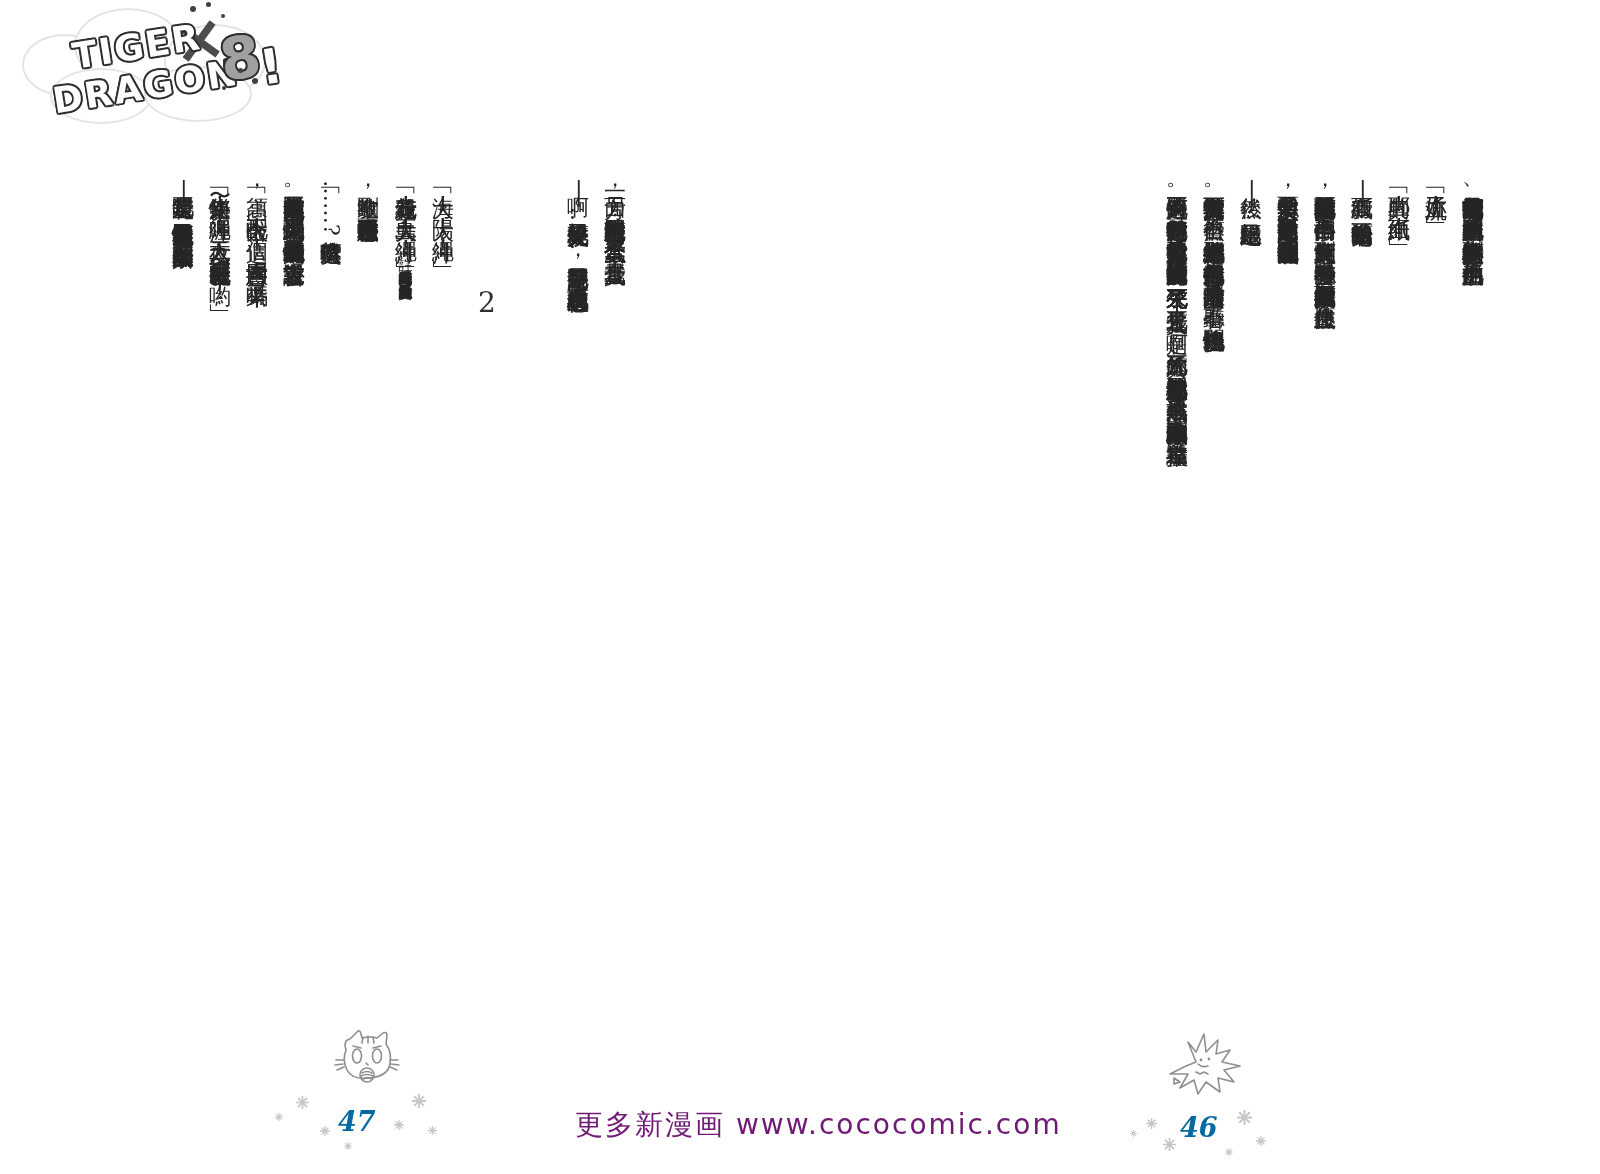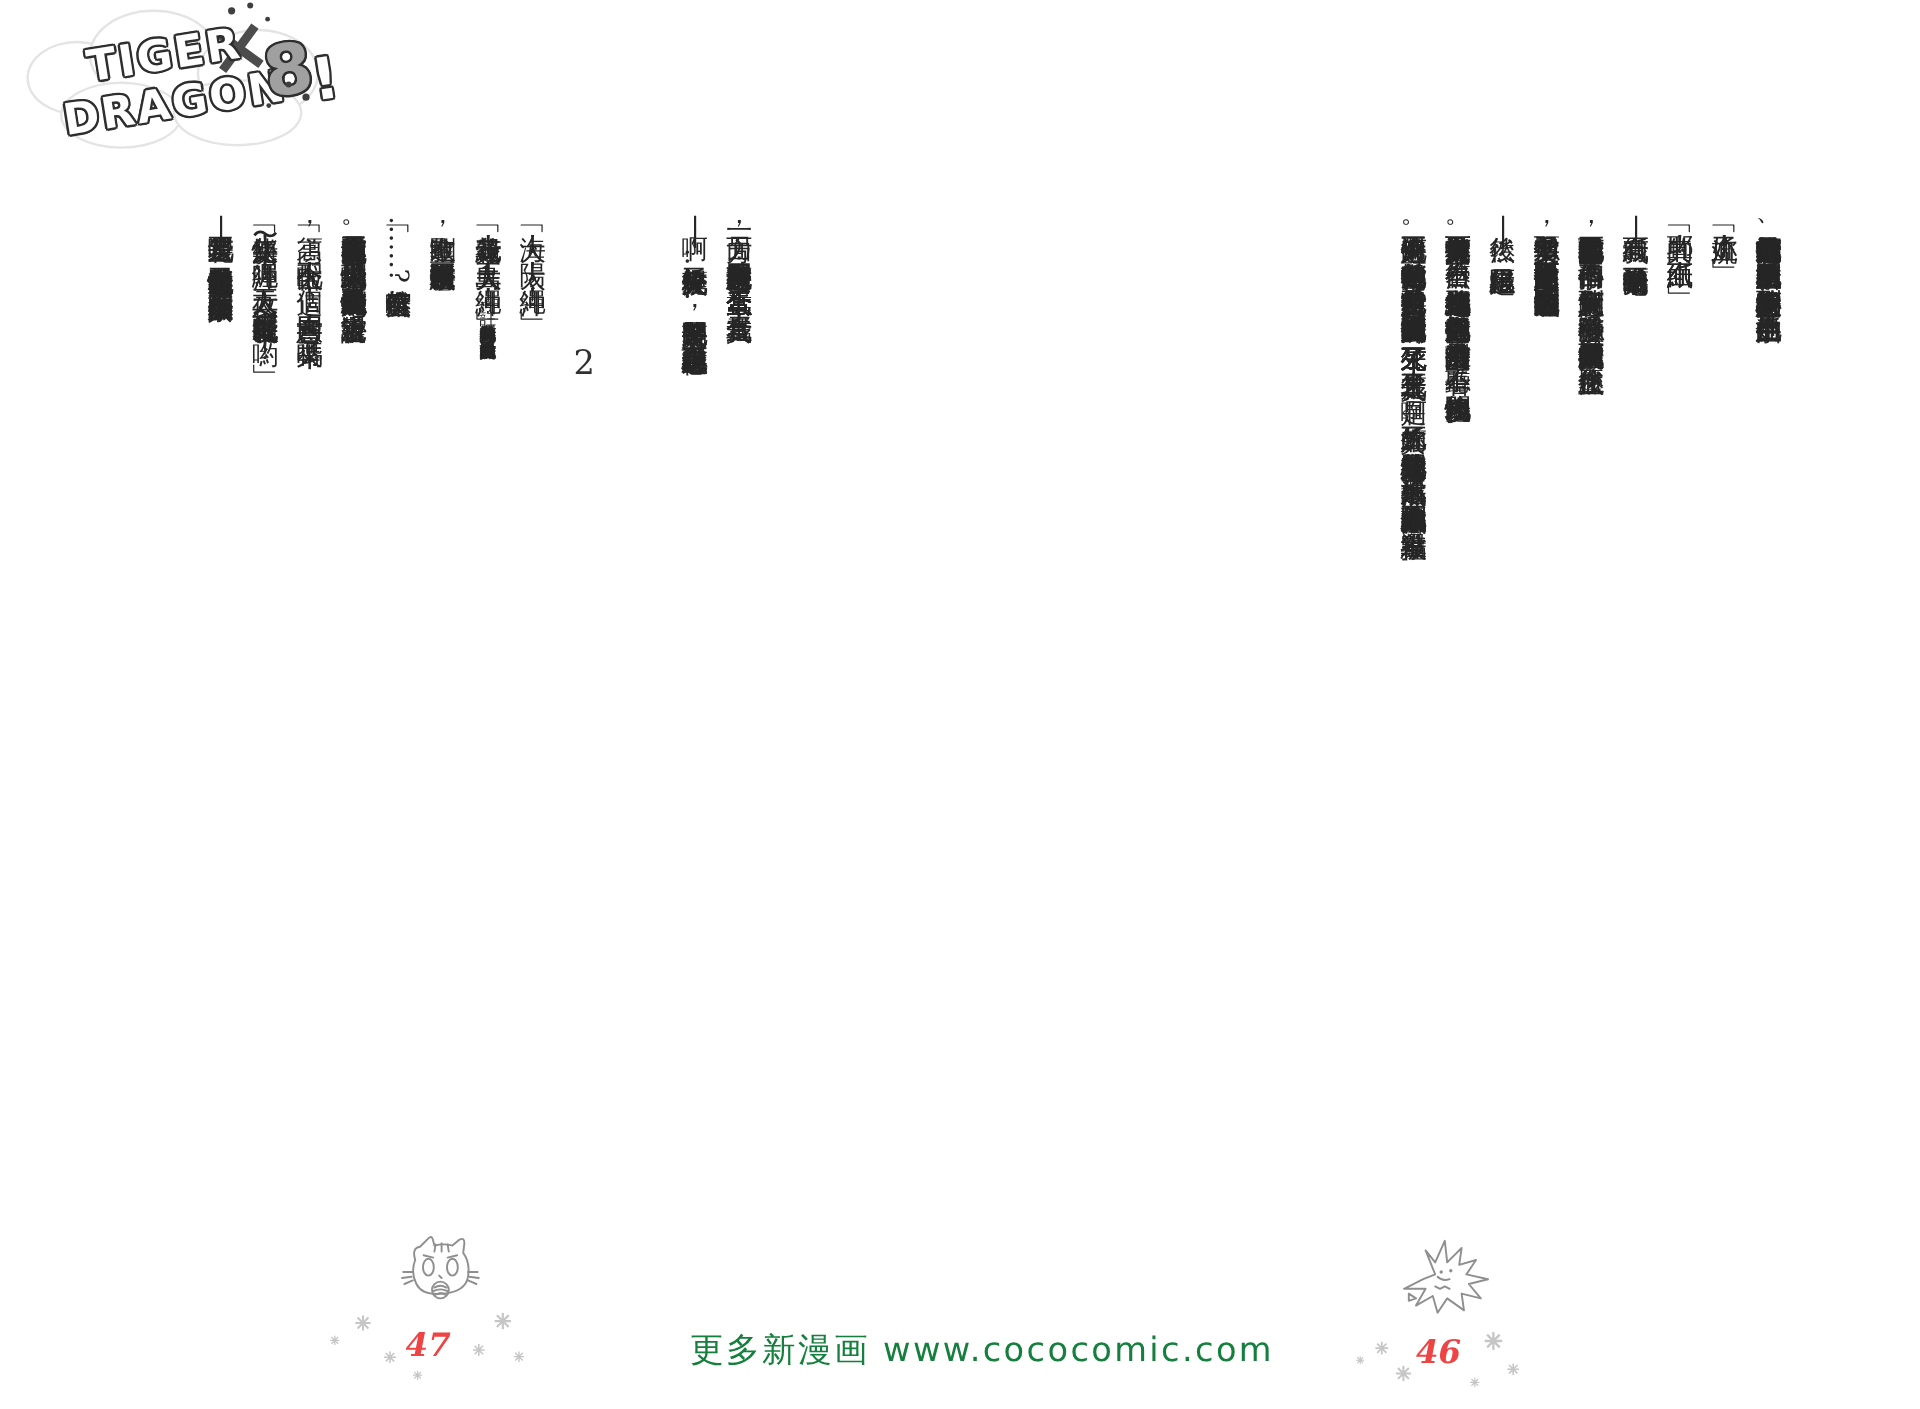--- a/index.html
+++ b/index.html
@@ -47,30 +47,30 @@
   #logo-bang{left:238px;top:34px;font-size:48px;}
   .dot{position:absolute;background:#3f3f3f;border-radius:50%;}
   
   .sketch{position:absolute;}
   .sketch path,.sketch ellipse,.sketch circle{stroke:#8f8f8f;stroke-width:1.6;fill:none;stroke-linecap:round;stroke-linejoin:round;}
   .sketch .fill{fill:#8f8f8f;stroke:none;}
   .star{position:absolute;}
   .star path{stroke:#c6c6c6;stroke-width:1.3;fill:none;}
   .page-num{
     position:absolute;font-style:italic;font-weight:bold;
-    font-size:27px;color:#ef4444;
+    font-size:27px;color:#0369a1;
     font-family:"DejaVu Serif","Liberation Serif",serif;
   }
   #pn-left{left:338px;top:1106px;}
   #pn-right{left:1180px;top:1112px;text-align:center;}
   
   #footer{
     position:absolute;left:575px;top:1106px;
     font-family:"DejaVu Sans","Liberation Sans",sans-serif;
-    font-size:28px;color:#15803d;letter-spacing:2px;white-space:nowrap;
+    font-size:28px;color:#701a75;letter-spacing:2px;white-space:nowrap;
   }
 </style>
 </head>
 <body>
 
 <div id="logo">
   <div class="cloud c1"></div>
   <div class="cloud c2"></div>
   <div class="cloud c3"></div>
   <div class="cloud c4"></div>

